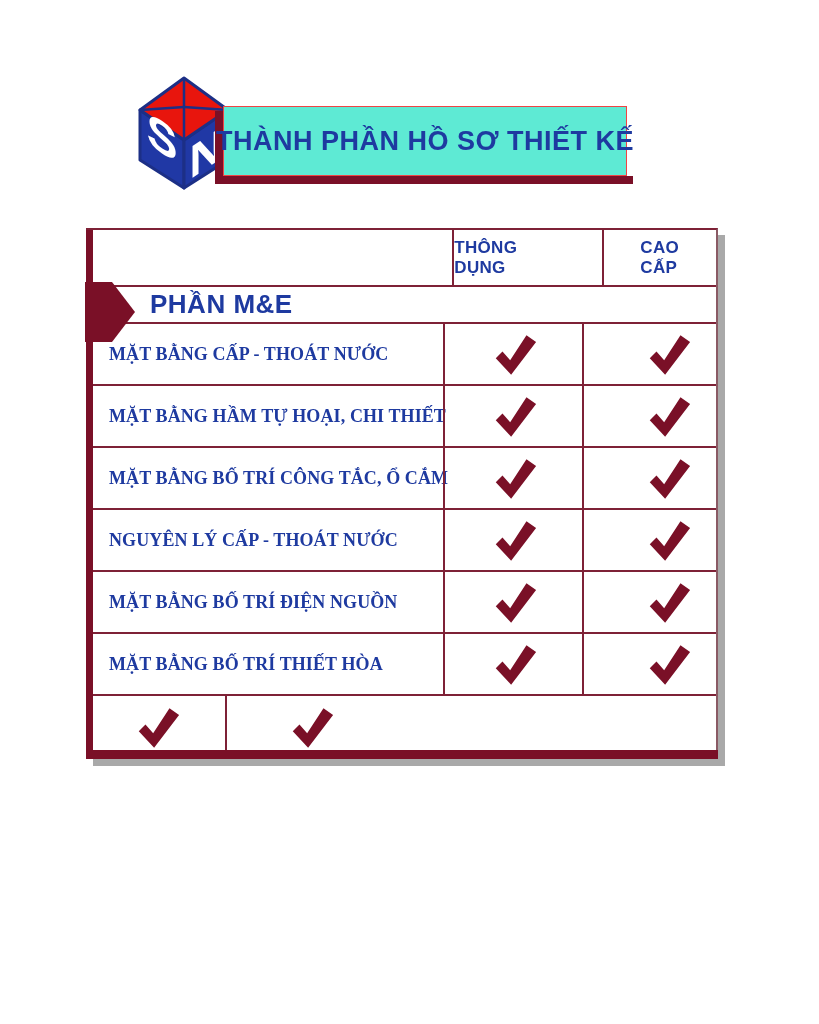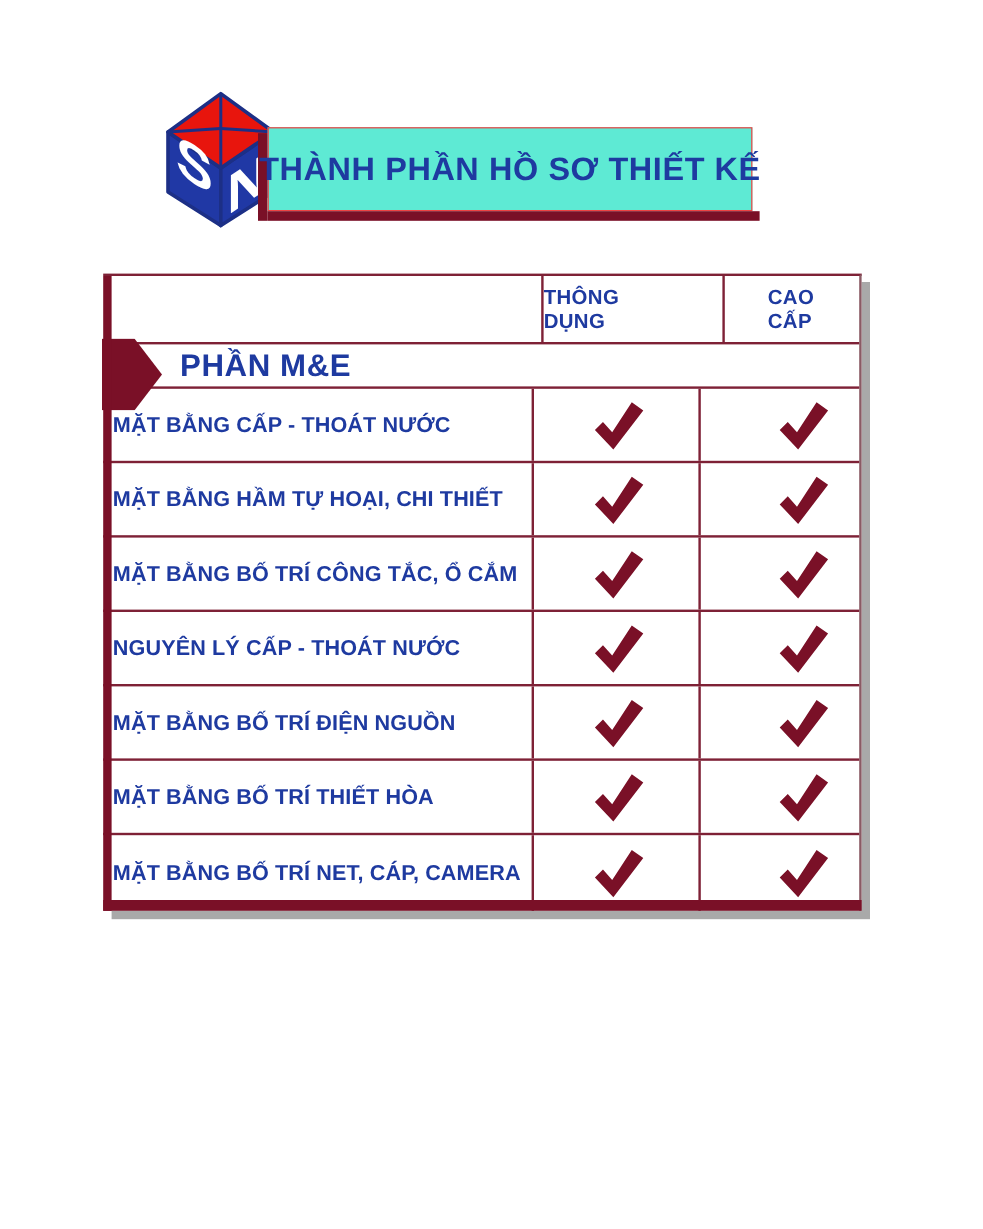--- a/index.html
+++ b/index.html
@@ -22,21 +22,21 @@
                box-shadow:7px 7px 0 #a9a9a9; }
   .left-bar   { position:absolute; left:0; top:0; bottom:0; width:7px;  background:#7a1027; z-index:5; }
   .bottom-bar { position:absolute; left:0; right:-2px; bottom:0; height:9px; background:#7a1027; z-index:6; }
 
   .row { display:flex; width:100%; }
   .header-row  { height:57px; border-bottom:2px solid #7e2136; }
   .section-row { height:37px; border-bottom:2px solid #7e2136; position:relative; align-items:center; }
   .data-row    { height:62px; border-bottom:2px solid #7e2136; }
   .data-row.last { border-bottom:none; height:63px; }
 
-  .cell-label { width:357px; display:flex; align-items:center; padding-left:8px; }
+  .cell-label { width:357px; display:flex; align-items:center; padding-left:23px;font-family:Liberation Serif, serif; }
   .cell-check { width:139px; border-left:2px solid #7e2136; display:flex; align-items:center; justify-content:center; }
   .cell-check.c3 { width:134px;padding-left:36px; }
   .header-cell { color:#1e3aa0; font-weight:bold; font-size:17px; letter-spacing:0.3px;
                  display:flex; align-items:center; justify-content:center;margin-left:40px; }
 
   .row-label { color:#1e3aa0; font-weight:bold; font-size:18px; letter-spacing:0.1px; white-space:nowrap; }
   .section-arrow { position:absolute; left:-1px; top:-5px; width:50px; height:60px; background:#7a1027;
                    clip-path:polygon(0 0, 54% 0, 100% 50%, 54% 100%, 0 100%); z-index:4; }
   .section-label { color:#1e3aa0; font-weight:bold; font-size:26px; margin-left:64px; letter-spacing:0.5px; }
 
@@ -197,23 +197,20 @@
 </div>
       <div class="cell-check c3">
   <span class="check-wrap">
     <svg viewBox="0 0 50 44" xmlns="http://www.w3.org/2000/svg">
       <polygon points="6,26 13,19 21,28 38,2 48,9 22,43" fill="#7a1027"></polygon>
     </svg>
   </span>
 </div>
     </div>
     <div class="row data-row last">
-      <div class="cell-label">
-          <span class="row-label">MẶT BẰNG BỐ TRÍ NET, CÁP, CAMERA</span>
-        </div>
       <div class="cell-check">
   <span class="check-wrap">
     <svg viewBox="0 0 50 44" xmlns="http://www.w3.org/2000/svg">
       <polygon points="6,26 13,19 21,28 38,2 48,9 22,43" fill="#7a1027"></polygon>
     </svg>
   </span>
 </div>
       <div class="cell-check c3">
   <span class="check-wrap">
     <svg viewBox="0 0 50 44" xmlns="http://www.w3.org/2000/svg">

